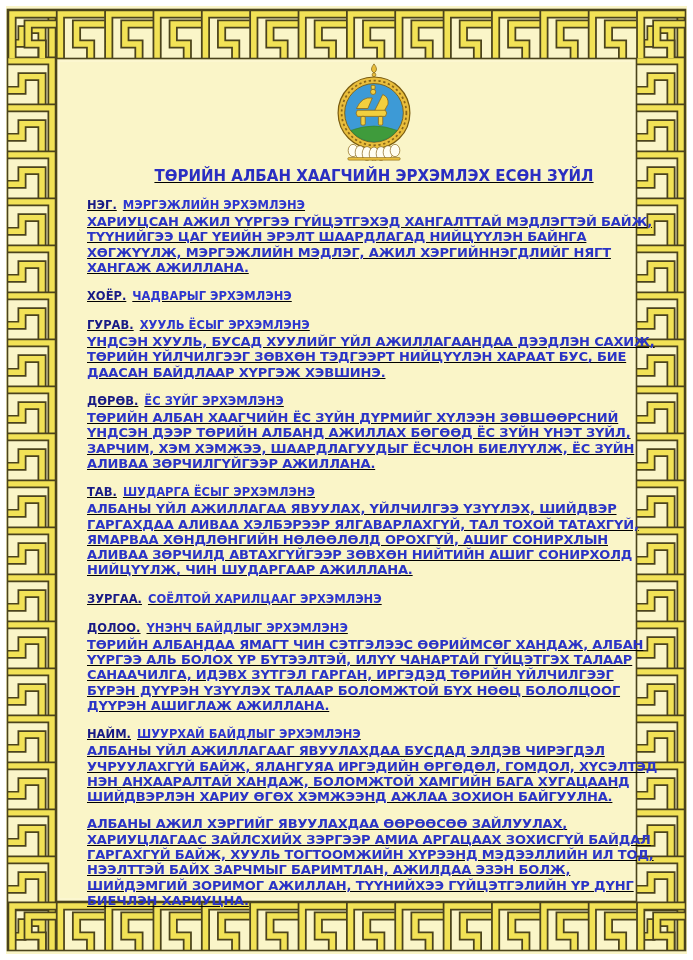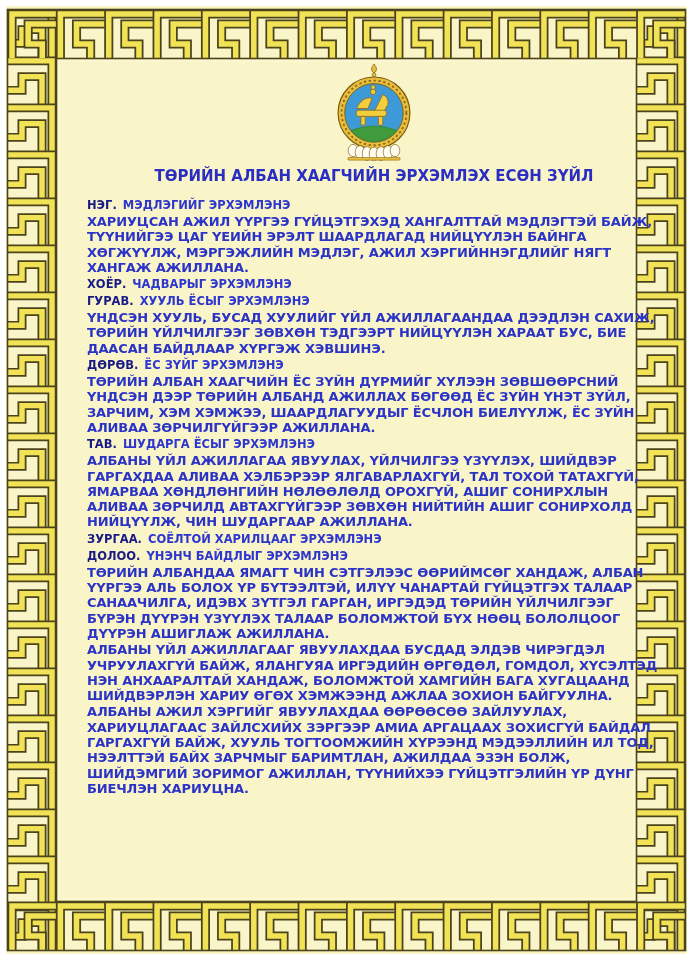--- a/index.html
+++ b/index.html
@@ -9,32 +9,33 @@
     background:#faf5c8;
     box-shadow: inset 0 0 0 6px #ffffff;
     overflow:hidden;
     font-family:"DejaVu Sans","Liberation Sans",sans-serif;
   }
   .frame-svg{position:absolute;left:0;top:0;width:693px;height:960px;}
   .content{
     position:absolute;left:57px;top:59px;width:628px;height:843px;
     box-sizing:border-box;
     padding:0 24px 0 30px;
+    text-decoration:underline;
   }
   .emblem-wrap{text-align:center;margin:4px 0 0 0;height:98px;}
   .doc-title{
     text-align:center;
     color:#2a2ec2;
     font-weight:bold;
     font-size:15px;
     letter-spacing:0px;
     margin:6px 0 0 0;
     line-height:19px;
   }
-  .section{}
+  .section{margin-top:12px;}
   .section.first{margin-top:10px;}
   .sec-head{line-height:15px;}
   .sec-num{
     color:#181a86;
     font-weight:bold;
     font-size:11.5px;
     margin-right:6px;
   }
   .sec-title{
     color:#2d36cf;
@@ -381,21 +382,21 @@
           <ellipse cx="74" cy="100" rx="5.5" ry="7"></ellipse>
         </g>
         <rect x="20" y="108" width="60" height="3" rx="1.5" fill="#e9be3c" stroke="#7a5c10" stroke-width="0.6"></rect>
       </svg>
     </div>
 
     <div class="doc-title">ТӨРИЙН АЛБАН ХААГЧИЙН ЭРХЭМЛЭХ ЕСӨН ЗҮЙЛ</div>
 
     <div class="section first">
       <div class="sec-head">
-        <span class="sec-num">НЭГ.</span><span class="sec-title">МЭДЛЭГИЙГ ЭРХЭМЛЭНЭ</span>
+        <span class="sec-num">НЭГ.</span><span class="sec-title">МЭРГЭЖЛИЙН ЭРХЭМЛЭНЭ</span>
       </div>
       <p class="sec-body">ХАРИУЦСАН АЖИЛ ҮҮРГЭЭ ГҮЙЦЭТГЭХЭД ХАНГАЛТТАЙ МЭДЛЭГТЭЙ БАЙЖ, ТҮҮНИЙГЭЭ ЦАГ ҮЕИЙН ЭРЭЛТ ШААРДЛАГАД НИЙЦҮҮЛЭН БАЙНГА ХӨГЖҮҮЛЖ, МЭРГЭЖЛИЙН МЭДЛЭГ, АЖИЛ ХЭРГИЙННЭГДЛИЙГ НЯГТ ХАНГАЖ АЖИЛЛАНА.</p>
     </div>
 
     <div class="section">
       <div class="sec-head">
         <span class="sec-num">ХОЁР.</span><span class="sec-title">ЧАДВАРЫГ ЭРХЭМЛЭНЭ</span>
       </div>
     </div>
 
@@ -427,20 +428,23 @@
     </div>
 
     <div class="section">
       <div class="sec-head">
         <span class="sec-num">ДОЛОО.</span><span class="sec-title">ҮНЭНЧ БАЙДЛЫГ ЭРХЭМЛЭНЭ</span>
       </div>
       <p class="sec-body">ТӨРИЙН АЛБАНДАА ЯМАГТ ЧИН СЭТГЭЛЭЭС ӨӨРИЙМСӨГ ХАНДАЖ, АЛБАН ҮҮРГЭЭ АЛЬ БОЛОХ ҮР БҮТЭЭЛТЭЙ, ИЛҮҮ ЧАНАРТАЙ ГҮЙЦЭТГЭХ ТАЛААР САНААЧИЛГА, ИДЭВХ ЗҮТГЭЛ ГАРГАН, ИРГЭДЭД ТӨРИЙН ҮЙЛЧИЛГЭЭГ БҮРЭН ДҮҮРЭН ҮЗҮҮЛЭХ ТАЛААР БОЛОМЖТОЙ БҮХ НӨӨЦ БОЛОЛЦООГ ДҮҮРЭН АШИГЛАЖ АЖИЛЛАНА.</p>
     </div>
 
     <div class="section">
+      <div class="sec-head">
+        <span class="sec-num">НАЙМ.</span><span class="sec-title">ШУУРХАЙ БАЙДЛЫГ ЭРХЭМЛЭНЭ</span>
+      </div>
       <p class="sec-body">АЛБАНЫ ҮЙЛ АЖИЛЛАГААГ ЯВУУЛАХДАА БУСДАД ЭЛДЭВ ЧИРЭГДЭЛ УЧРУУЛАХГҮЙ БАЙЖ, ЯЛАНГУЯА ИРГЭДИЙН ӨРГӨДӨЛ, ГОМДОЛ, ХҮСЭЛТЭД НЭН АНХААРАЛТАЙ ХАНДАЖ, БОЛОМЖТОЙ ХАМГИЙН БАГА ХУГАЦААНД ШИЙДВЭРЛЭН ХАРИУ ӨГӨХ ХЭМЖЭЭНД АЖЛАА ЗОХИОН БАЙГУУЛНА.</p>
     </div>
 
     <div class="section">
       <p class="sec-body">АЛБАНЫ АЖИЛ ХЭРГИЙГ ЯВУУЛАХДАА ӨӨРӨӨСӨӨ ЗАЙЛУУЛАХ, ХАРИУЦЛАГААС ЗАЙЛСХИЙХ ЗЭРГЭЭР АМИА АРГАЦААХ ЗОХИСГҮЙ БАЙДАЛ ГАРГАХГҮЙ БАЙЖ, ХУУЛЬ ТОГТООМЖИЙН ХҮРЭЭНД МЭДЭЭЛЛИЙН ИЛ ТОД, НЭЭЛТТЭЙ БАЙХ ЗАРЧМЫГ БАРИМТЛАН, АЖИЛДАА ЭЗЭН БОЛЖ, ШИЙДЭМГИЙ ЗОРИМОГ АЖИЛЛАН, ТҮҮНИЙХЭЭ ГҮЙЦЭТГЭЛИЙН ҮР ДҮНГ БИЕЧЛЭН ХАРИУЦНА.</p>
     </div>
 
   </div>
 </div>
 

